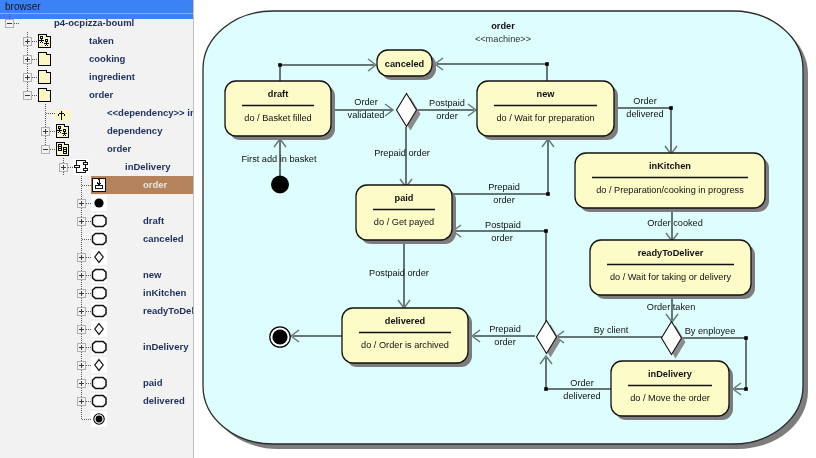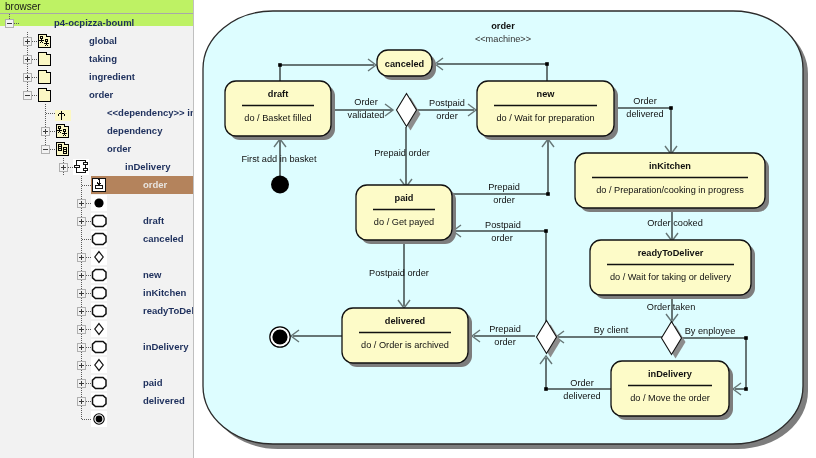--- a/index.html
+++ b/index.html
@@ -3,22 +3,22 @@
 <meta charset="utf-8">
 <style>
   html,body{margin:0;padding:0;background:#ffffff;}
   body{width:816px;height:458px;overflow:hidden;
        font-family:"Liberation Sans",sans-serif;-webkit-font-smoothing:antialiased;}
   #app{position:relative;width:816px;height:458px;}
 
   
   #sidebar{position:absolute;left:0;top:0;width:194px;height:458px;
            background:#f2f2f2;overflow:hidden;}
-  #sidebar-header{position:absolute;left:0;top:0;width:194px;height:26px;
-           background:#bef264;font-size:10px;color:#161616;
+  #sidebar-header{position:absolute;left:0;top:0;width:194px;height:19px;
+           background:#3b82f6;font-size:10px;color:#161616;
            padding-left:5px;line-height:13px;box-sizing:border-box;}
   #sidebar-header-rule{position:absolute;left:0;top:13px;width:194px;height:1px;background:#a8a8a8;}
   #sidebar-edge{position:absolute;left:193px;top:0;width:1px;height:458px;background:#c0c0c0;}
   #tree{position:absolute;left:0;top:14px;width:194px;}
   .trow{position:relative;height:18px;}
   .tsel{position:absolute;left:0;top:0;height:18px;background:#b4835c;}
   .tlabel{position:absolute;top:3px;font-size:9.5px;font-weight:bold;color:#1d2f5c;white-space:nowrap;margin-left:35px;}
   .tlabel.sel{color:#e8e4df;}
   .ttog{position:absolute;top:5px;width:9px;height:9px;border:1px solid #b0b0b0;
         background:#f2f2f2;box-sizing:border-box;}
@@ -65,30 +65,30 @@
               <rect x="8" y="6.8" width="1" height="1"></rect>
               <rect x="10" y="6.8" width="1" height="1"></rect>
               <rect x="8" y="7.8" width="3" height="1"></rect>
               <rect x="9" y="8.8" width="1" height="1"></rect>
               <rect x="7" y="9.8" width="5" height="1"></rect>
               <rect x="9" y="10.8" width="1" height="1"></rect>
               <rect x="8" y="11.8" width="1" height="1"></rect>
               <rect x="10" y="11.8" width="1" height="1"></rect>
         </g>
           </svg>
-          <div class="tlabel" style="left: 54px;">global</div>
+          <div class="tlabel" style="left: 54px;">taken</div>
         </div>
         <div class="trow">
           <div class="tvline" style="left: 27px; top: 0px; height: 18px;"></div>
           <div class="thline" style="left: 28px; top: 9px; width: 9px;"></div>
           <div class="ttog plus" style="left: 23px;"></div>
           <svg width="16" height="16" viewBox="0 0 16 16" style="position: absolute; left: 37px; top: 1px;">
             <path d="M1.5 1.5 H9.5 V3.5 H13.5 V14.5 H1.5 Z" fill="#fbf7c4" stroke="#000" stroke-width="1.2" stroke-linejoin="miter" shape-rendering="crispEdges"></path>
           </svg>
-          <div class="tlabel" style="left: 54px;">taking</div>
+          <div class="tlabel" style="left: 54px;">cooking</div>
         </div>
         <div class="trow">
           <div class="tvline" style="left: 27px; top: 0px; height: 18px;"></div>
           <div class="thline" style="left: 28px; top: 9px; width: 9px;"></div>
           <div class="ttog plus" style="left: 23px;"></div>
           <svg width="16" height="16" viewBox="0 0 16 16" style="position: absolute; left: 37px; top: 1px;">
             <path d="M1.5 1.5 H9.5 V3.5 H13.5 V14.5 H1.5 Z" fill="#fbf7c4" stroke="#000" stroke-width="1.2" stroke-linejoin="miter" shape-rendering="crispEdges"></path>
           </svg>
           <div class="tlabel" style="left: 54px; text-align: center;">ingredient</div>
         </div>

